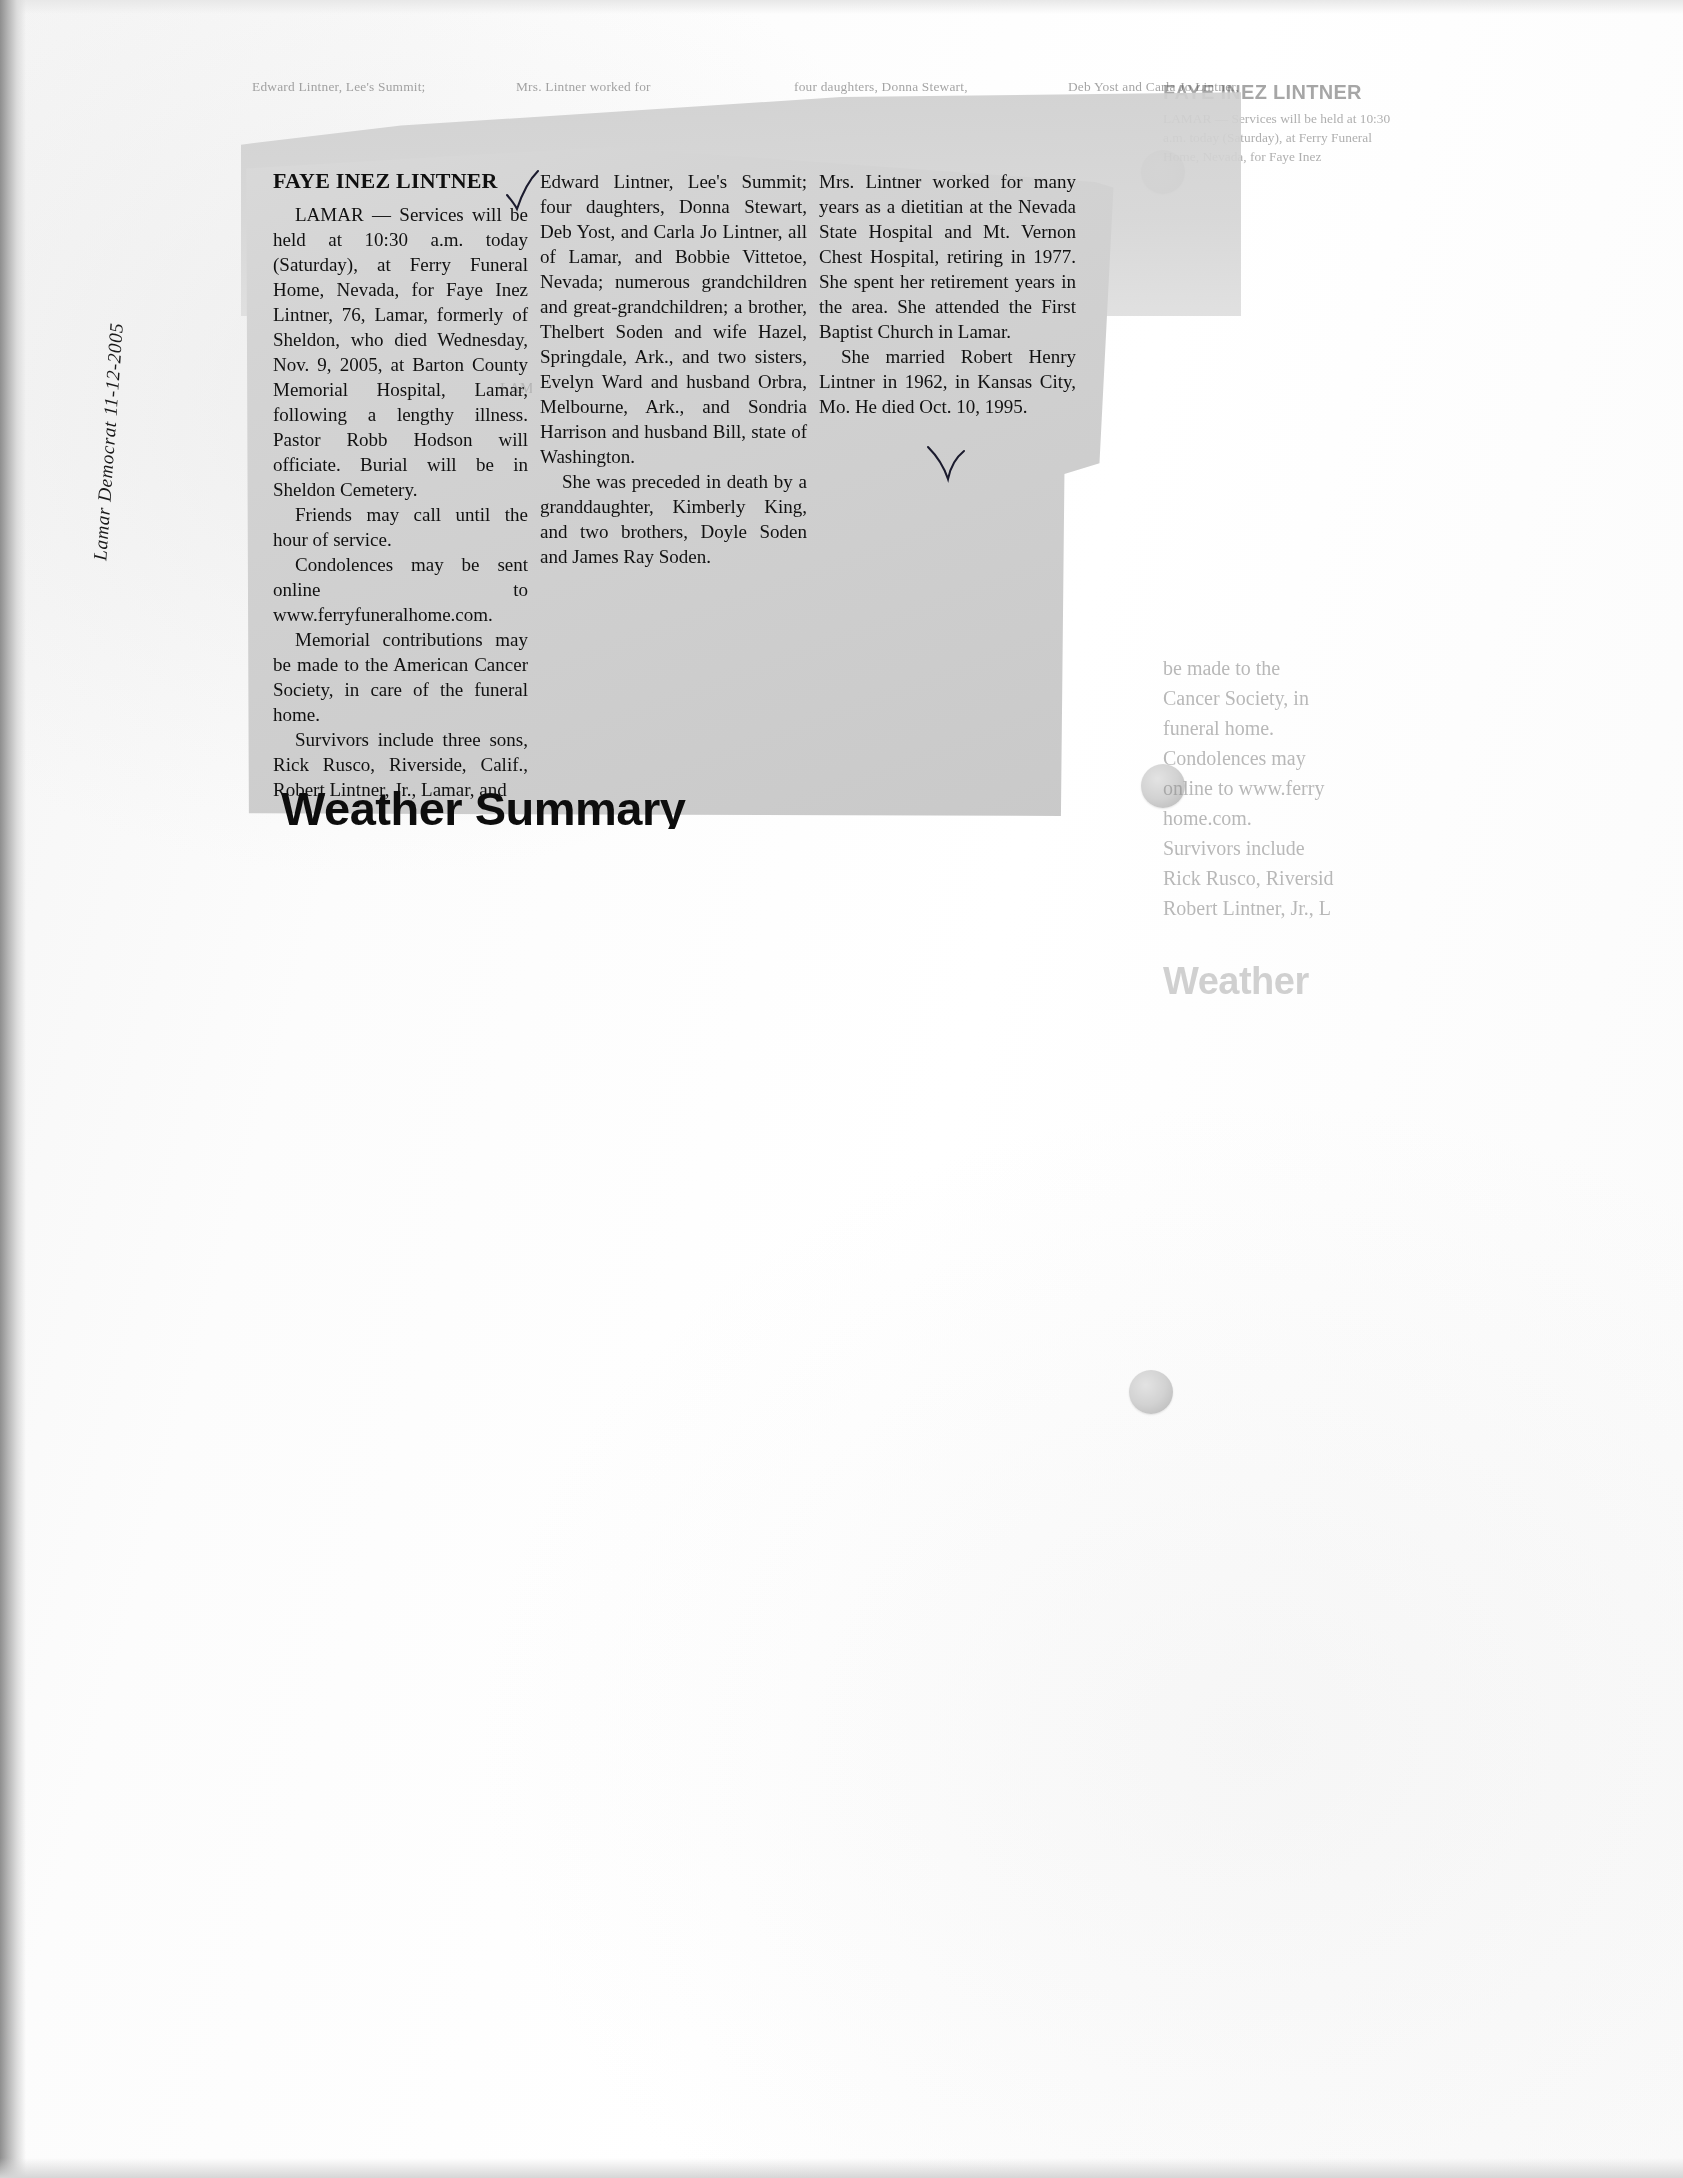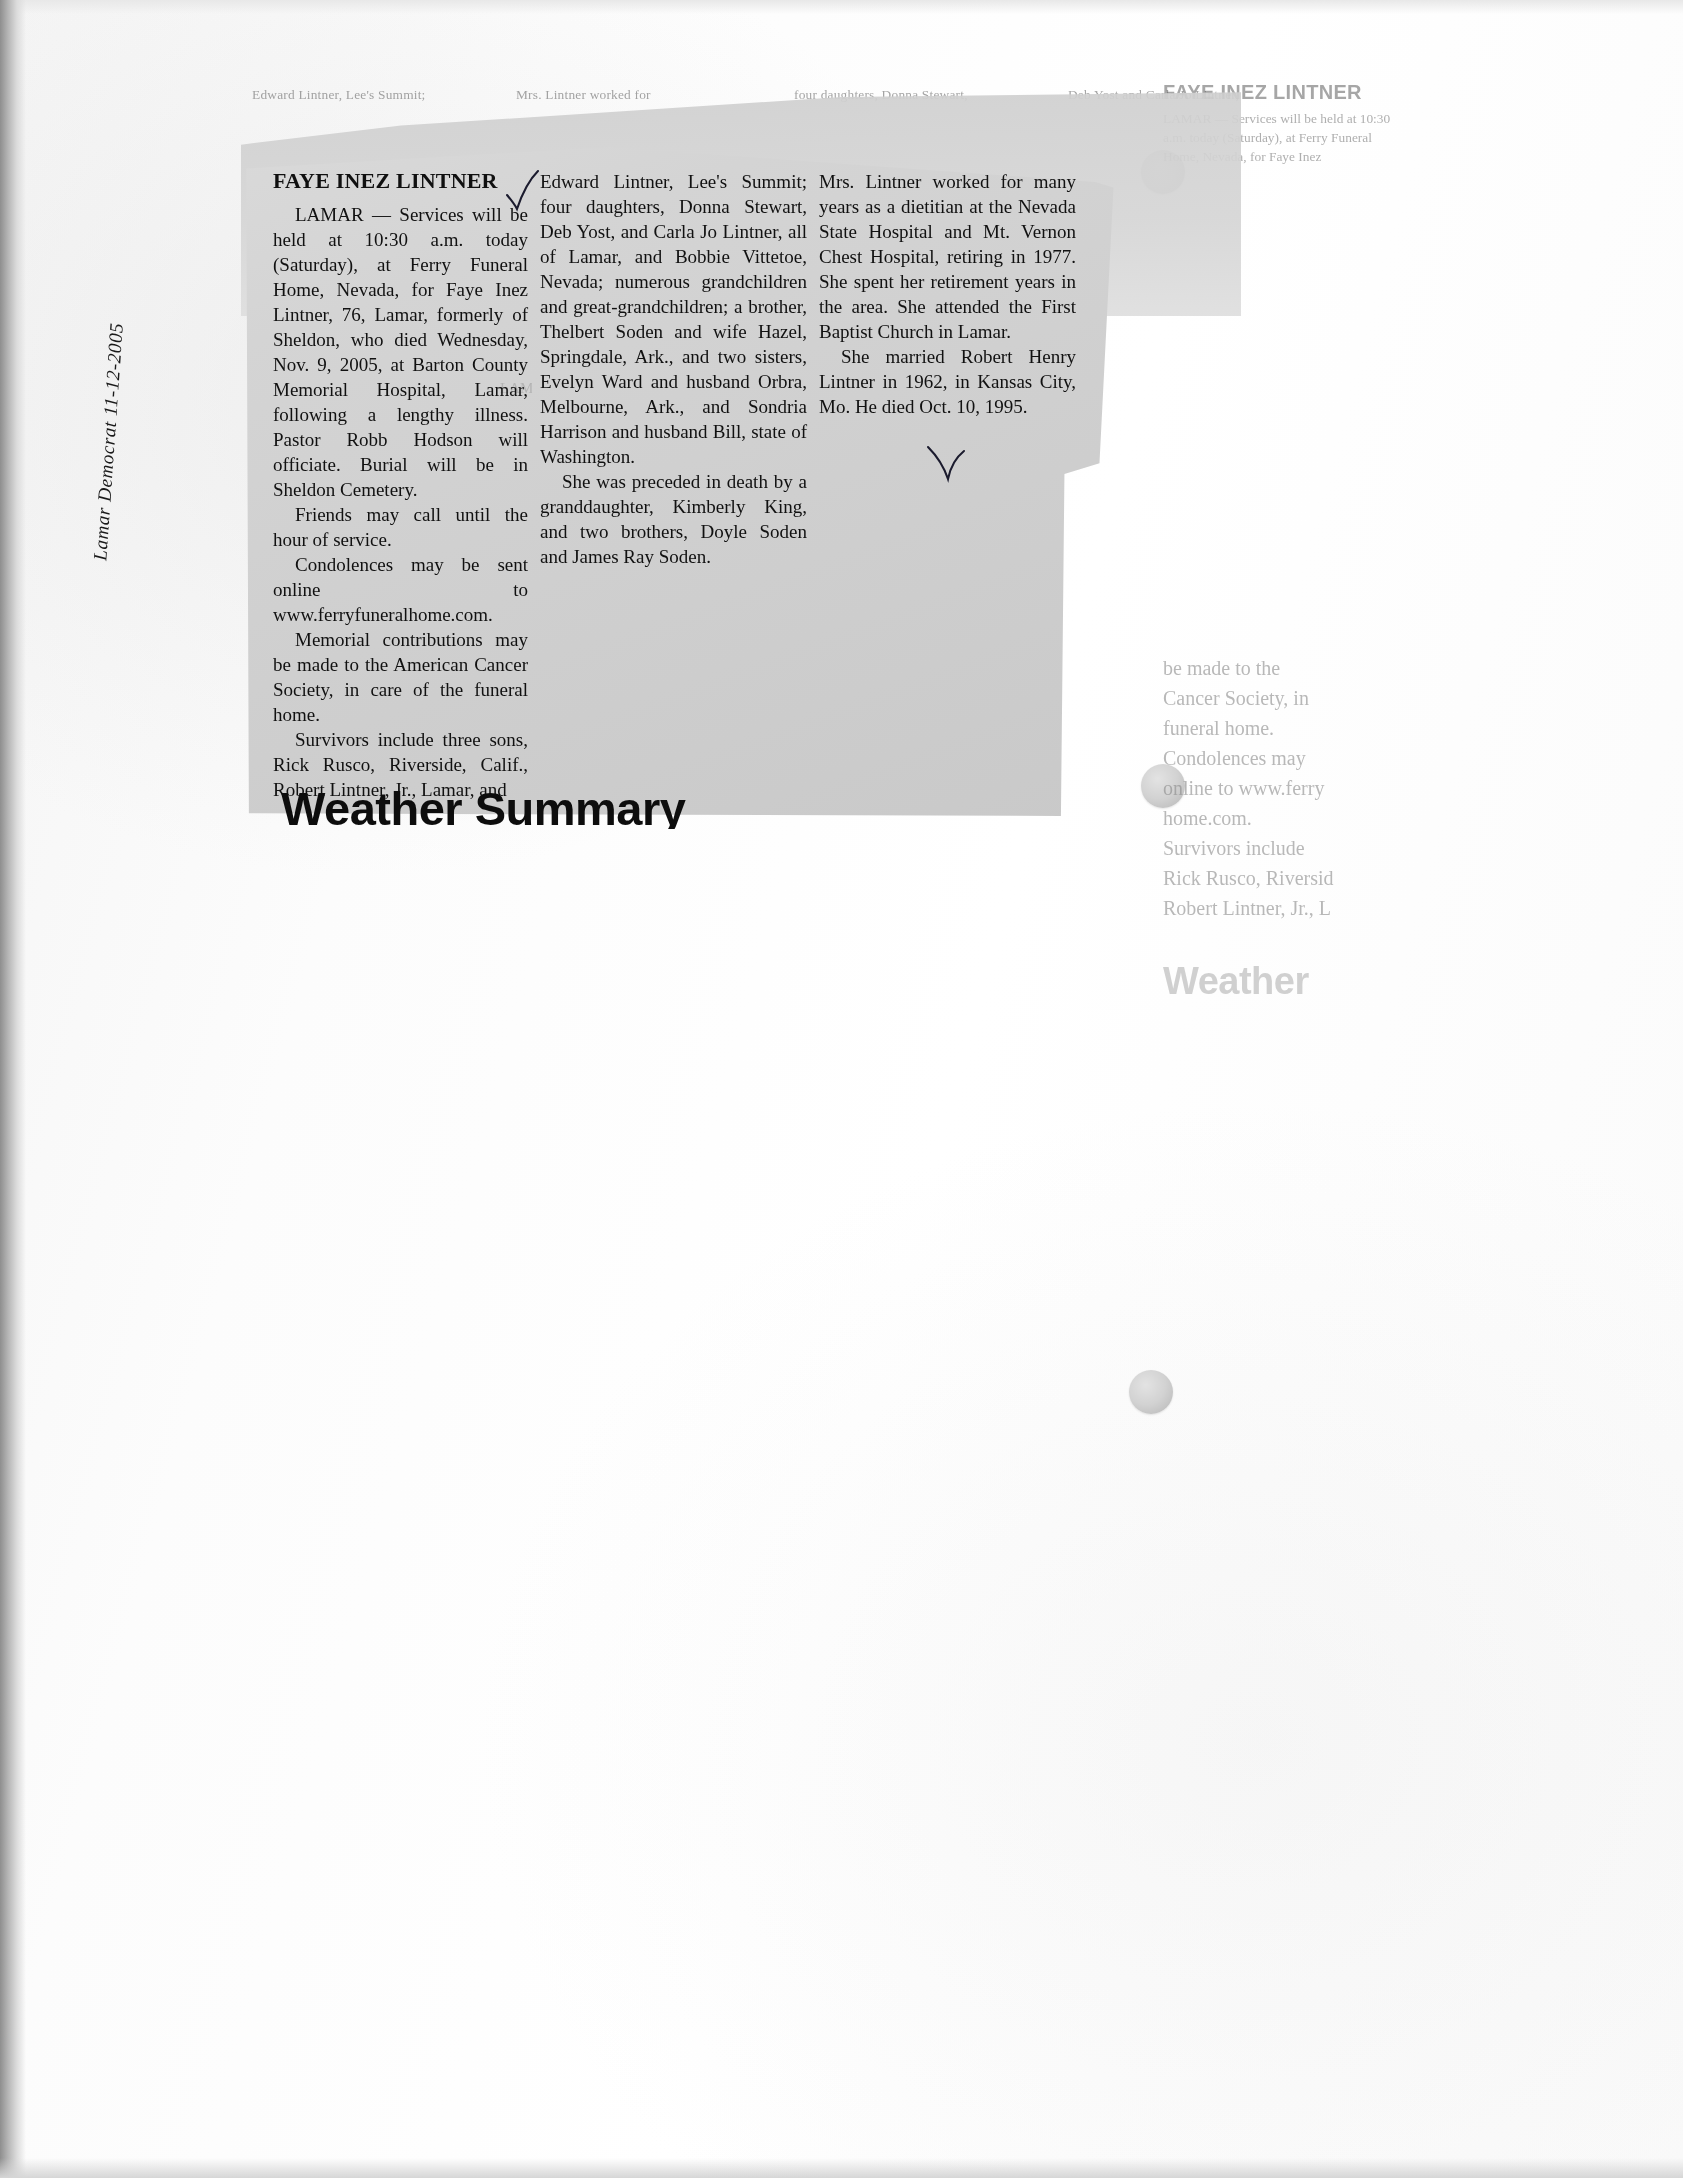--- a/index.html
+++ b/index.html
@@ -109,21 +109,21 @@
     font-family: "Liberation Serif", serif;
     font-size: 13.4px;
     color: #6d6d6d;
     opacity: 0.62;
     line-height: 19px;
     letter-spacing: 0.2px;
     display: flex;
     gap: 26px;
     overflow: hidden;
   }
-  .ghost-col { width: 238px; margin-top: 8px; }
+  .ghost-col { width: 238px; }
   .ghost-col.w2 { width: 252px; }
   .ghost-col.w3 { width: 248px; }
   .ghost-col.w4 { width: 248px; }
 
   .ghost-right-head {
     position: absolute;
     left: 1163px;
     top: 81px;
     width: 228px;
     font-family: "Liberation Sans", sans-serif;

